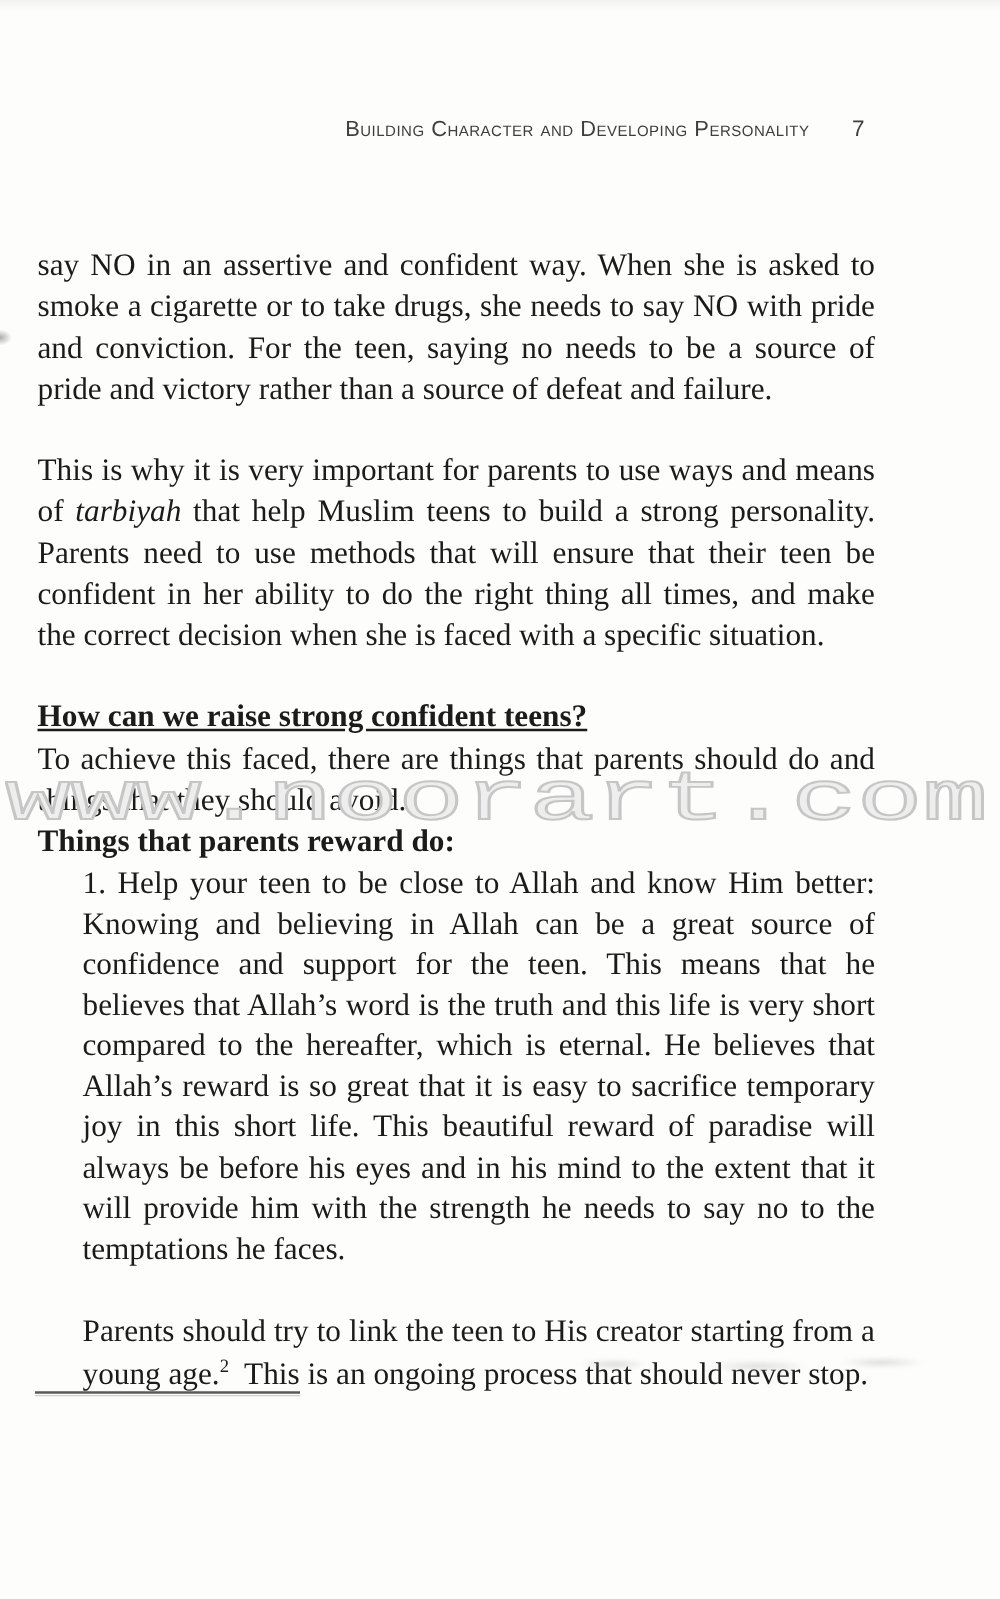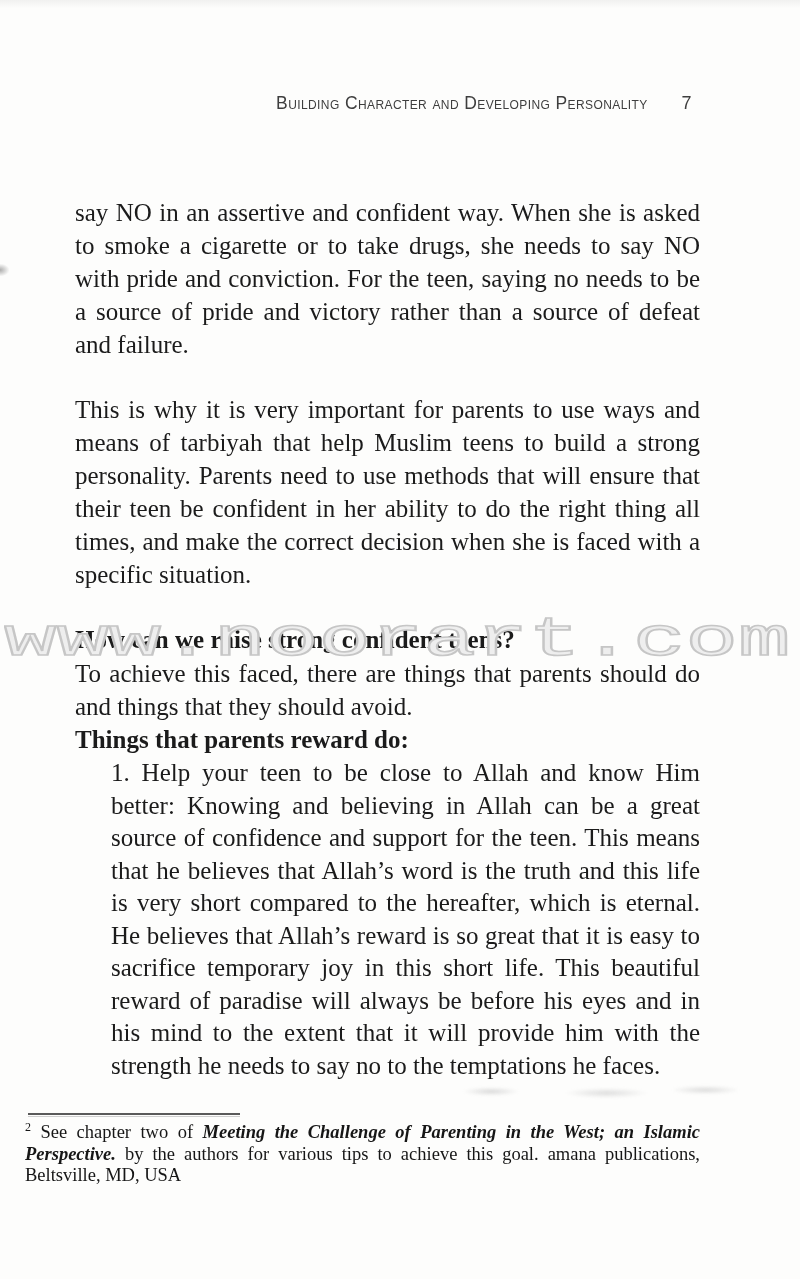--- a/index.html
+++ b/index.html
@@ -36,34 +36,33 @@
     font-size: 18px;
   }
 
   
   .body-text {
     position: absolute;
     top: 196px; left: 30px; right: 100px;
     font-size: 25px;
     line-height: 33px;
     text-align: justify;
-    margin-left: 45px;
   }
   .para { margin: 0 0 32px 0; }
   .para-goal { margin: 0; }
-  .em { }
+  .em { font-style: italic; }
 
   h2.subheading {
     font-size: 25px;
     line-height: 34px;
     font-weight: bold;
     margin: 0;
     text-align: left;
   }
-  .h-raise { margin: 6px 0 0 0; }
+  .h-raise { margin: 6px 0 0 0; text-decoration: underline; }
   .h-things { margin: 36px 0 2px 0; }
 
   .indented {
     margin: 0 0 0 36px;
     line-height: 32.5px;
   }
   .para-link { margin-top: 33px; line-height: 34px; }
   sup.fn-ref { font-size: 15px; line-height: 0; vertical-align: super; }
 
   
@@ -142,23 +141,21 @@
     <p class="para"><span>This is why it is very important for parents to use ways and means of </span><span class="em">tarbiyah</span><span> that help Muslim teens to build a strong personality. Parents need to use methods that will ensure that their teen be confident in her ability to do the right thing all times, and make the correct decision when she is faced with a specific situation.</span></p>
 
     <h2 class="subheading h-raise">How can we raise strong confident teens?</h2>
 
     <p class="para-goal">To achieve this faced, there are things that parents should do and things that they should avoid.</p>
 
     <h2 class="subheading h-things">Things that parents reward do:</h2>
 
     <p class="para indented">1. Help your teen to be close to Allah and know Him better: Knowing and believing in Allah can be a great source of confidence and support for the teen. This means that he believes that Allah’s word is the truth and this life is very short compared to the hereafter, which is eternal. He believes that Allah’s reward is so great that it is easy to sacrifice temporary joy in this short life. This beautiful reward of paradise will always be before his eyes and in his mind to the extent that it will provide him with the strength he needs to say no to the temptations he faces.</p>
 
+    <p class="para indented para-link"><span>Parents should try to link the teen to His creator starting from a young age.</span><sup class="fn-ref">2</sup><span>&nbsp; This is an ongoing process that should never stop.</span></p>
   </div>
 
   <div class="footnote-separator"></div>
 
-  <div class="footnote">
-    <sup>2</sup><span> See chapter two of </span><span class="book-title">Meeting the Challenge of Parenting in the West; an Islamic Perspective.</span><span> by the authors for various tips to achieve this goal. amana publications, Beltsville, MD, USA</span>
-  </div>
 
   <div class="bleed-smudge"></div>
   <div class="edge-speck"></div>
 </div>
 
 </body></html>

